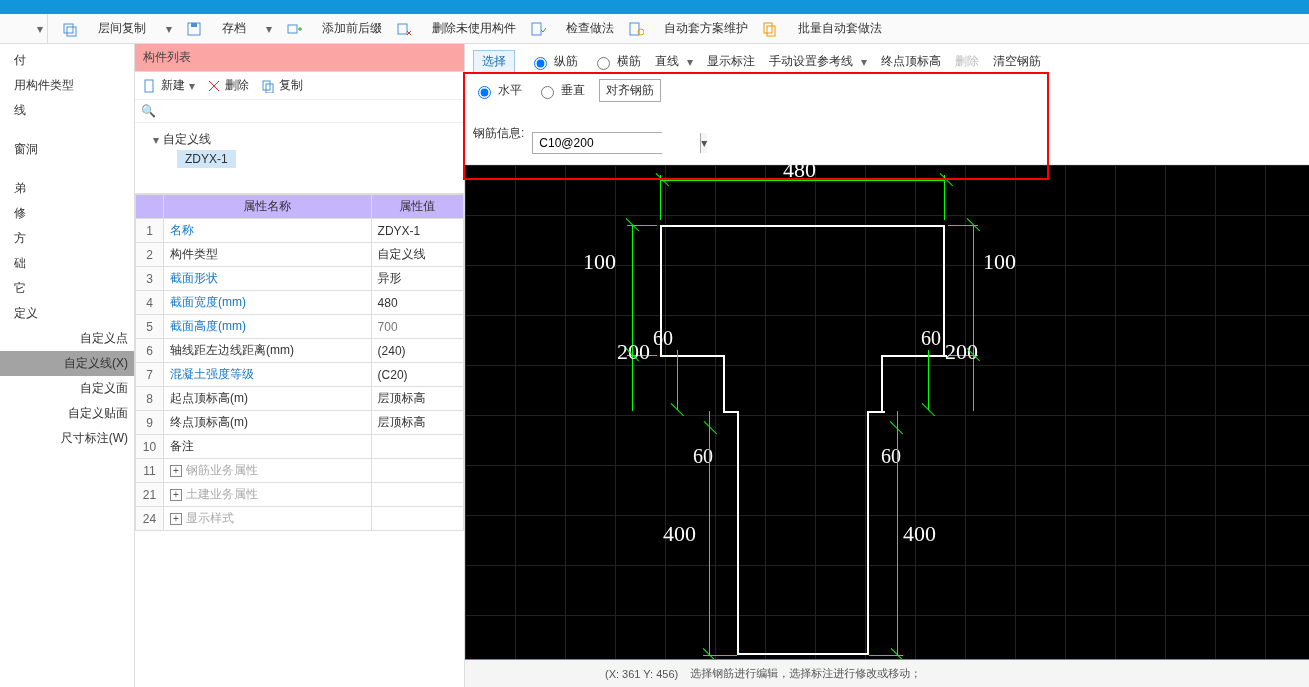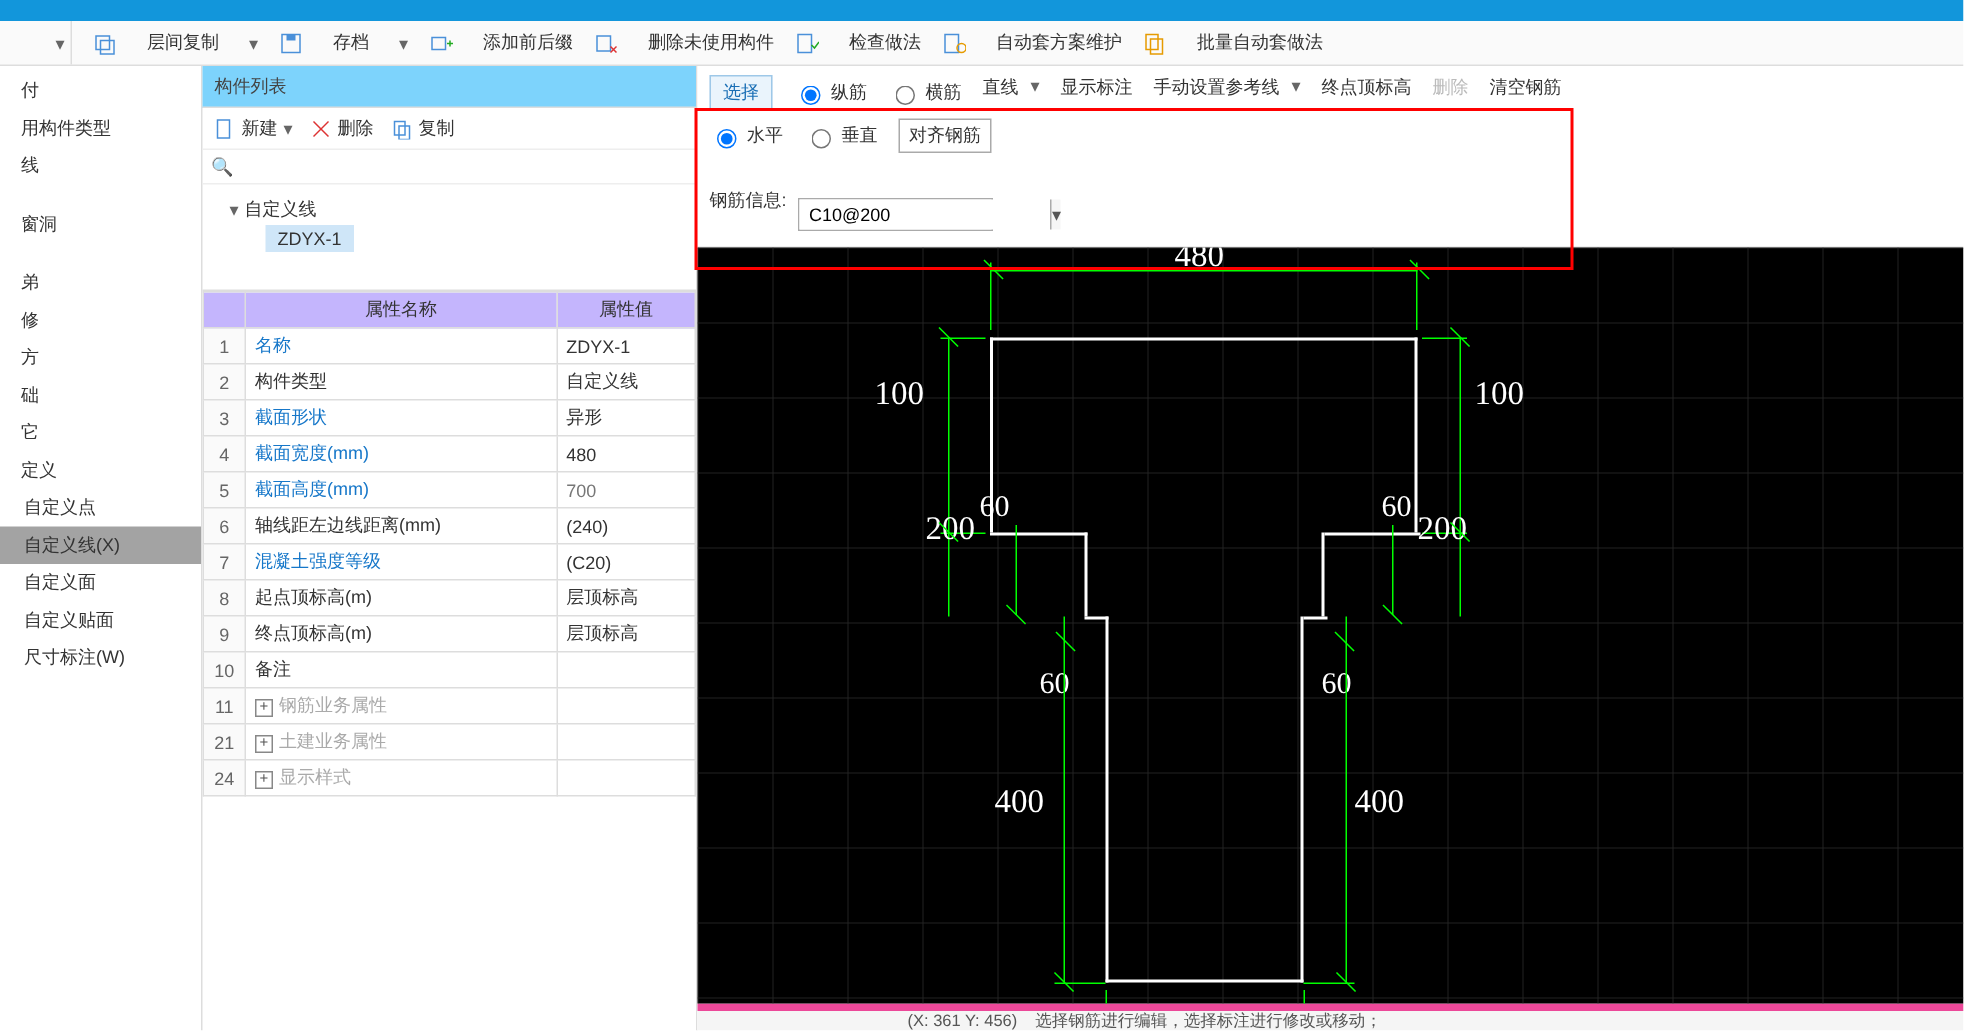--- a/index.html
+++ b/index.html
@@ -52,33 +52,33 @@
   
   .tree-panel {
     width: 135px;
     border-right: 1px solid #ddd;
     padding-top: 4px;
   }
   .tree-panel .titem {
     padding: 4px 6px 4px 14px;
     cursor: pointer;
   }
-  .tree-panel .titem.level2 { padding-left: 16px; }
+  .tree-panel .titem.level2 { padding-left: 16px; text-align: right; }
   .tree-panel .titem.active {
     background: #a3a3a3;
   }
   
   .mid {
     width: 330px;
     border-right: 1px solid #ddd;
     display: flex;
     flex-direction: column;
   }
   .panel-title {
-    background: #7dd3fc;
+    background: #fca5a5;
     border-bottom: 1px solid #ddd;
     padding: 5px 8px;
     font-weight: normal;
     color: #444;
   }
   .mid-toolbar {
     display: flex;
     align-items: center;
     gap: 12px;
     padding: 5px 8px;
@@ -186,20 +186,21 @@
     z-index: 5;
   }
   .toolboxes {
     padding: 6px 8px 4px 8px;
     display: flex;
     flex-direction: column;
     gap: 6px;
   }
   .tool-row {
     display: flex;
+    align-items: center;
     gap: 14px;
   }
   .tool-row .btn {
     border: 1px solid #9ec8e8;
     background: #eaf4fc;
     color: #1b6fb5;
     padding: 2px 8px;
     cursor: pointer;
   }
   .tool-row .txt { color: #333; cursor: pointer; }
@@ -282,23 +283,23 @@
     transform: rotate(45deg);
   }
   .tick::before {
     content:"";
     position:absolute;
     top:6px; left:-2px;
     width:18px;
     border-top:1px solid #0f0;
   }
   .status {
-    height: 18px;
+    height: 28px;
     background: #f5f5f5;
-    border-top:5px solid #ec4899;
+    border-top:1px solid #ec4899;
     display:flex;
     align-items:center;
     gap:12px;
     padding:0 8px;
     color:#555;
     font-size:11px;
     overflow:hidden;
   }
 </style>
 </head>

